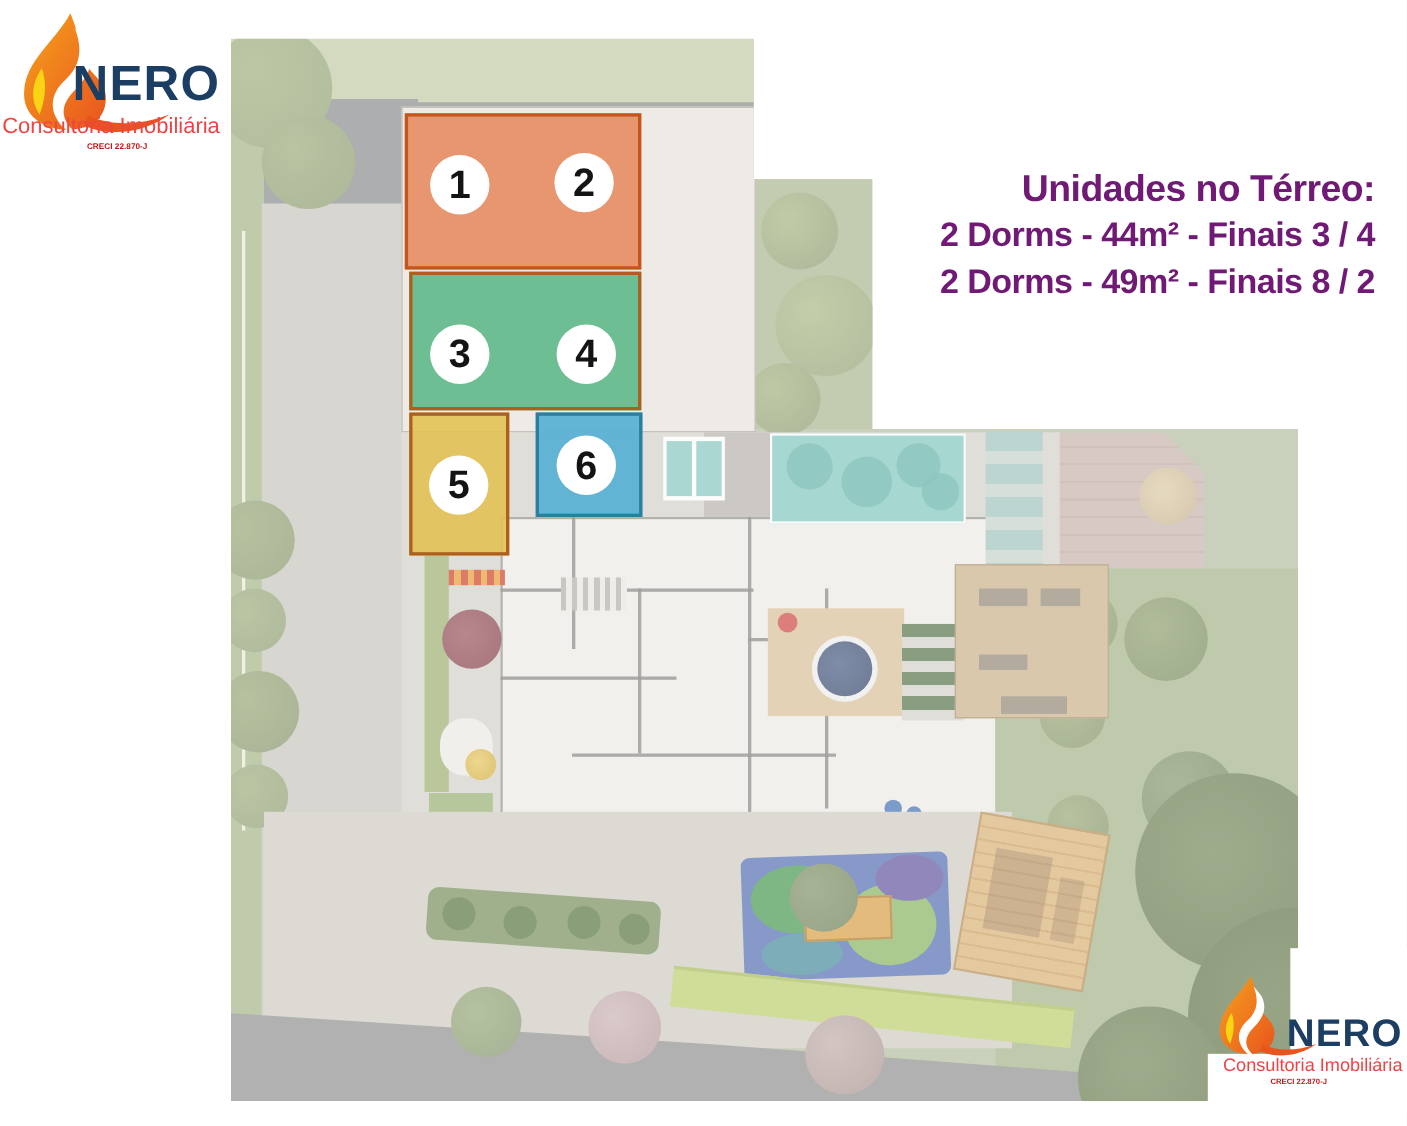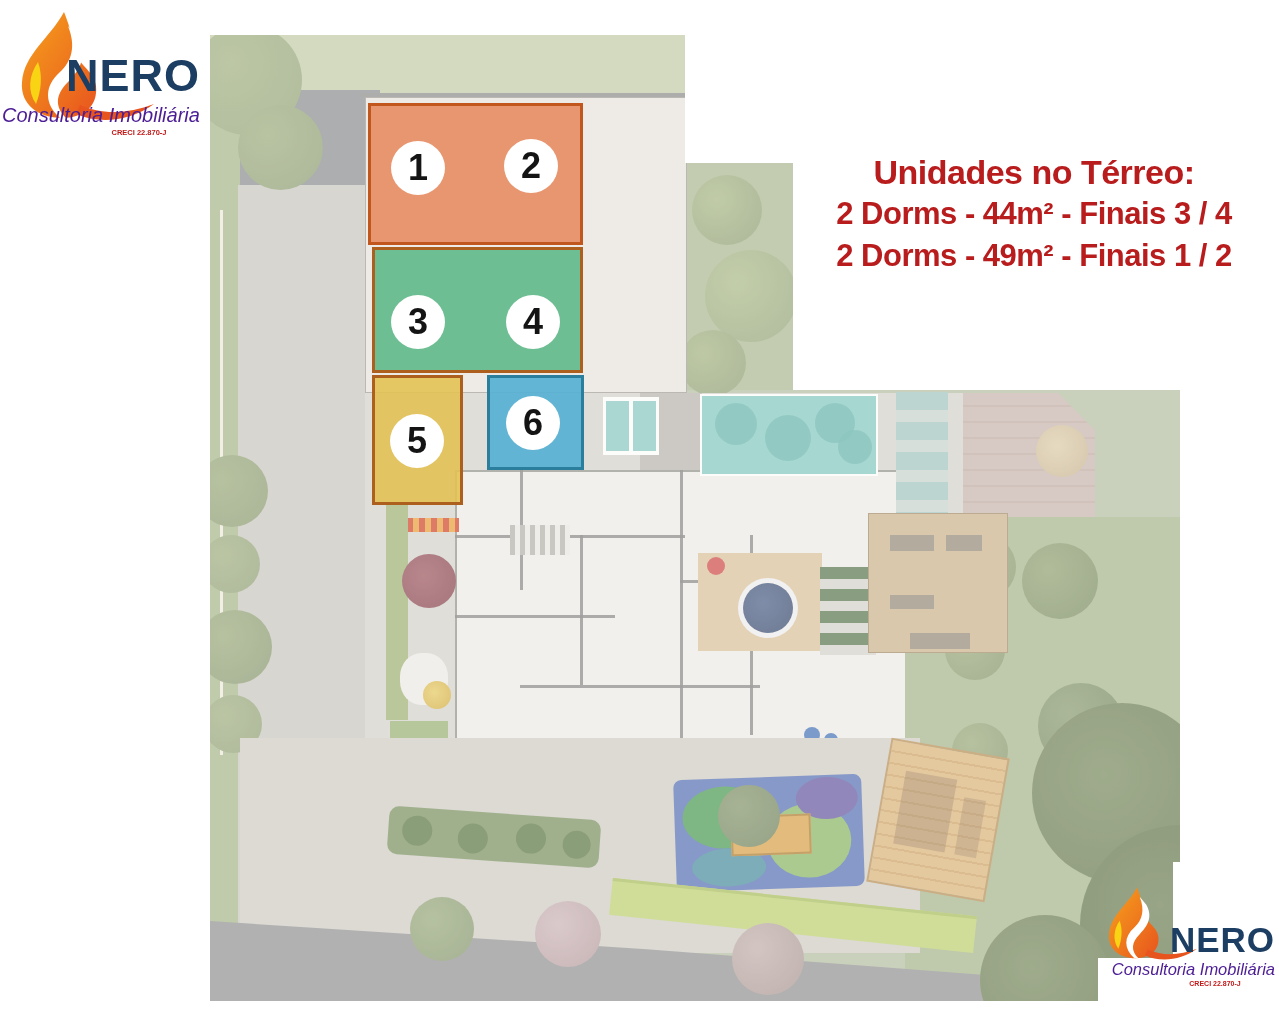--- a/index.html
+++ b/index.html
@@ -27,31 +27,31 @@
   .ub-yellow{background:rgba(227,192,81,.88);border:3px solid #ad5f1e;}
   .ub-blue  {background:rgba(87,176,212,.92);border:3px solid #2b7f9c;}
   .unit-marker{
     position:absolute;width:54px;height:54px;border-radius:50%;background:#ffffff;
     display:flex;align-items:center;justify-content:center;
     font-weight:bold;font-size:36px;color:#141414;
   }
 
   
   .info-panel{
-    position:absolute;left:818px;top:151px;width:432px;text-align:center;
-    color:#b91c1c;font-weight:bold;letter-spacing:-0.5px;
+    position:absolute;left:818px;top:151px;width:432px;text-align:right;
+    color:#701a75;font-weight:bold;letter-spacing:-0.5px;
   }
   .info-title{font-size:34px;line-height:42px;}
   .info-line{font-size:31px;line-height:42px;white-space:nowrap;}
 
   
   .logo{position:absolute;}
   .logo .name{position:absolute;font-weight:bold;color:#1c3e63;letter-spacing:1px;}
-  .logo .tagline{position:absolute;color:#4c1d95;font-style:italic;}
-  .logo .license{position:absolute;font-weight:bold;color:#c21818;text-align:center;}
+  .logo .tagline{position:absolute;color:#ef4444;}
+  .logo .license{position:absolute;font-weight:bold;color:#c21818;text-align:left;}
   .logo-top{left:2px;top:6px;width:206px;height:135px;}
   .logo-top .name{left:64px;top:44px;font-size:45px;}
   .logo-top .tagline{left:0;top:98px;font-size:20px;}
   .logo-top .license{right:9px;top:122px;font-size:7.5px;width:120px;}
   .logo-bottom{left:1096px;top:878px;width:184px;height:124px;}
   .logo-bottom .name{right:5px;top:42px;font-size:35px;}
   .logo-bottom .tagline{right:5px;top:82px;font-size:16.5px;}
   .logo-bottom .license{right:5px;top:102px;font-size:7px;width:120px;}
   .logo-backdrop{position:absolute;background:#ffffff;}
 </style>
@@ -195,21 +195,21 @@
       <span>5</span>
     </div>
   <div class="unit-marker" style="left:296px;top:361px;">
       <span>6</span>
     </div>
 </div>
 
 <div class="info-panel">
   <div class="info-title">Unidades no Térreo:</div>
   <div class="info-line">2 Dorms - 44m² - Finais 3 / 4</div>
-  <div class="info-line">2 Dorms - 49m² - Finais 1 / 2</div>
+  <div class="info-line">2 Dorms - 49m² - Finais 8 / 2</div>
 </div>
 
 <div class="logo logo-top">
   <svg style="position:absolute;left:8px;top:4px;" width="150" height="112" viewBox="0 0 150 112">
     <defs>
       <linearGradient id="fg1" x1="0" y1="0" x2="1" y2="1">
         <stop offset="0" stop-color="#f6a21c"></stop>
           <stop offset="1" stop-color="#e8541e"></stop>
       </linearGradient>
     </defs>

